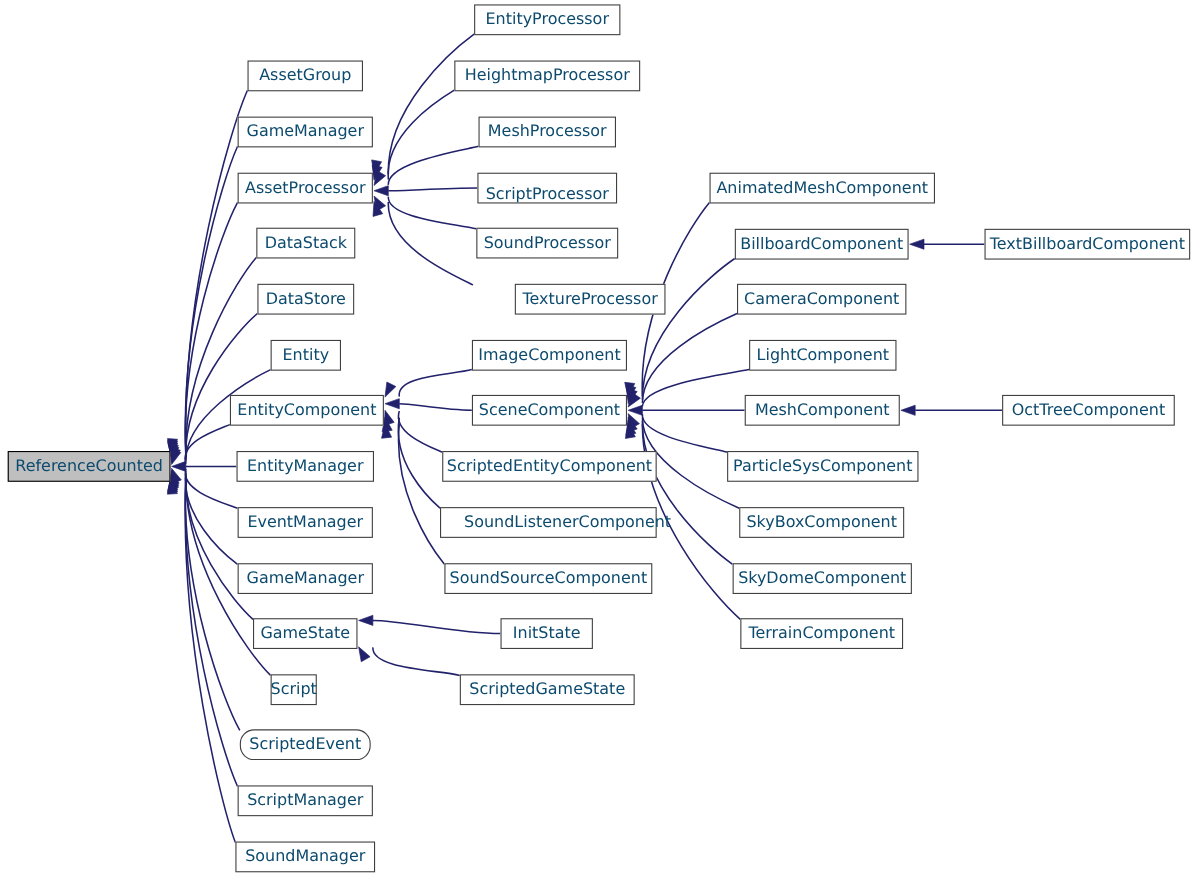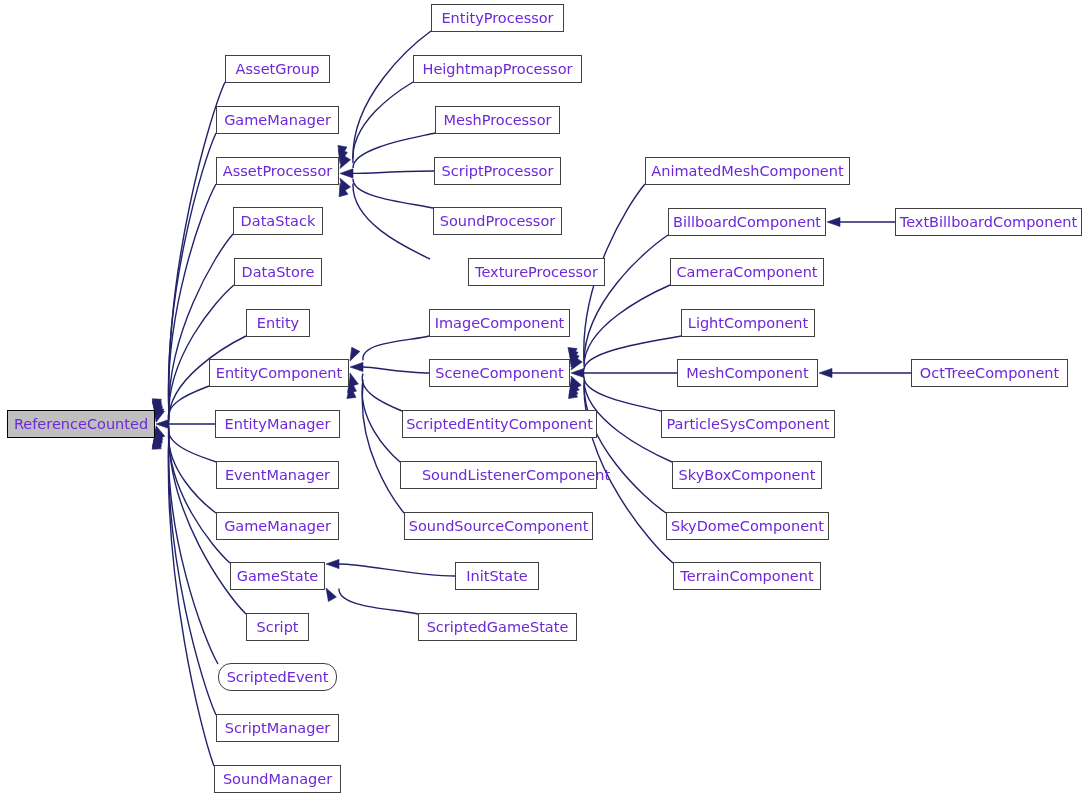--- a/index.html
+++ b/index.html
@@ -27,21 +27,21 @@
   .node {
     position: absolute;
     box-sizing: border-box;
     background: #ffffff;
     border: 1px solid #404040;
     display: flex;
     align-items: center;
     justify-content: center;
     font-size: 14.5px;
     line-height: 1;
-    color: #6d28d9;
+    color: #0c4a6e;
     white-space: nowrap;
     letter-spacing: 0px;
     z-index: 5;
   }
   .node.root {
     background: #bfbfbf;
     border-color: #000000;
   }
   .node-label {
     display: block;
@@ -163,42 +163,42 @@
       </div>
       <div class="node" style="left: 216px; top: 461px; width: 123px; height: 28px;">
         <span class="node-label">EventManager</span>
       </div>
       <div class="node" style="left: 216px; top: 512px; width: 123px; height: 28px;">
         <span class="node-label">GameManager</span>
       </div>
       <div class="node" style="left: 230px; top: 562px; width: 95px; height: 28px;">
         <span class="node-label">GameState</span>
       </div>
-      <div class="node" style="left: 246px; top: 613px; width: 63px; height: 28px;">
+      <div class="node" style="left: 246px; top: 613px; width: 42px; height: 28px;">
         <span class="node-label">Script</span>
       </div>
       <div class="node" style="left: 218px; top: 663px; width: 119px; height: 28px; border-radius: 13px;">
         <span class="node-label">ScriptedEvent</span>
       </div>
       <div class="node" style="left: 216px; top: 714px; width: 123px; height: 28px;">
         <span class="node-label">ScriptManager</span>
       </div>
       <div class="node" style="left: 214px; top: 765px; width: 127px; height: 28px;">
         <span class="node-label">SoundManager</span>
       </div>
       <div class="node" style="left: 431px; top: 4px; width: 133px; height: 28px;">
         <span class="node-label">EntityProcessor</span>
       </div>
       <div class="node" style="left: 413px; top: 55px; width: 169px; height: 28px;">
         <span class="node-label">HeightmapProcessor</span>
       </div>
       <div class="node" style="left: 435px; top: 106px; width: 125px; height: 28px;">
         <span class="node-label">MeshProcessor</span>
       </div>
-      <div class="node" style="left: 434px; top: 157px; width: 127px; height: 28px;">
+      <div class="node" style="left: 434px; top: 157px; width: 127px; height: 28px; align-items: flex-end;">
         <span class="node-label">ScriptProcessor</span>
       </div>
       <div class="node" style="left: 433px; top: 207px; width: 129px; height: 28px;">
         <span class="node-label">SoundProcessor</span>
       </div>
       <div class="node" style="left: 430px; top: 258px; width: 137px; height: 28px; margin-left: 38px;">
         <span class="node-label">TextureProcessor</span>
       </div>
       <div class="node" style="left: 429px; top: 309px; width: 141px; height: 28px;">
         <span class="node-label">ImageComponent</span>

